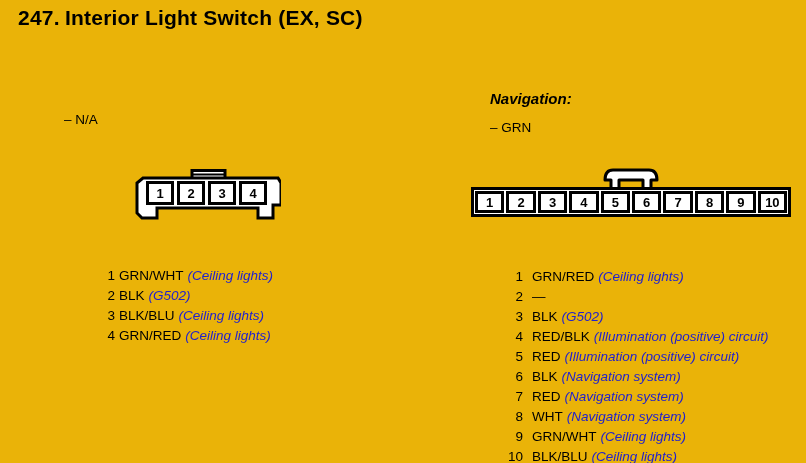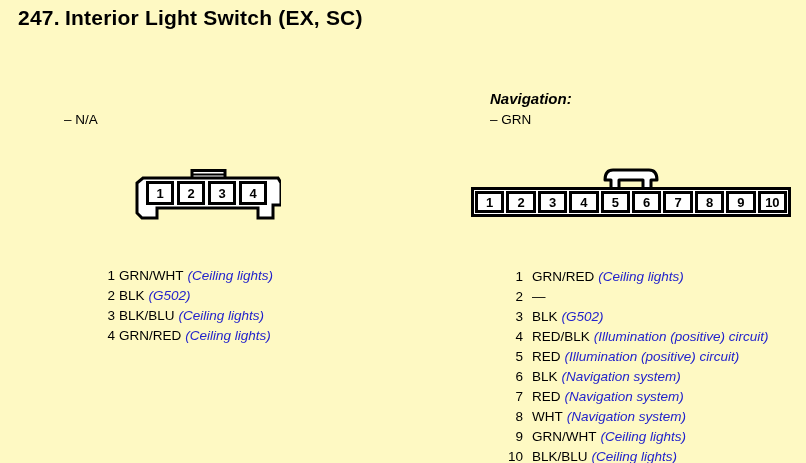--- a/index.html
+++ b/index.html
@@ -4,36 +4,36 @@
 <style>
   * { margin: 0; padding: 0; box-sizing: border-box; }
   html, body { background: #ffffff; }
   body {
     font-family: "Liberation Sans", "DejaVu Sans", sans-serif;
     color: #000;
     width: 806px; height: 463px;
     position: relative;
     overflow: hidden;
   }
-  .page { position: absolute; inset: 0; background: #fef9c3; }
+  .page { position: absolute; inset: 0; background: #eab308; }
 
   
   .title { position: absolute; left: 18px; top: 6px; font-size: 21px; font-weight: bold; letter-spacing: 0.2px; }
   .title-number { display: inline-block; width: 47px; }
 
   
   .location-notes { position: absolute; left: 68px; top: 36px; font-size: 13px; line-height: 18px; }
 
   
   .section-heading { position: absolute; font-size: 15px; font-weight: bold; }
   .section-note { position: absolute; font-size: 13.5px; }
   .heading-left { left: 64px; top: 90px; }
   .note-left { left: 64px; top: 112px; }
   .heading-right { left: 490px; top: 90px; font-style: italic; }
-  .note-right { left: 490px; top: 112px; text-align: center; }
+  .note-right { left: 490px; top: 120px; text-align: center; }
 
   
   .connector { position: absolute; }
   .connector-left { left: 131px; top: 167px; width: 150px; height: 57px; }
   .connector-right { left: 471px; top: 167px; width: 322px; height: 52px; }
   .connector svg { position: absolute; left: 0; top: 0; }
 
   .cells4 { position: absolute; left: 15px; top: 14px; display: flex; gap: 3px; }
   .cells4 .cell {
     width: 28px; height: 24px; border: 3px solid #000; background: #fff;

